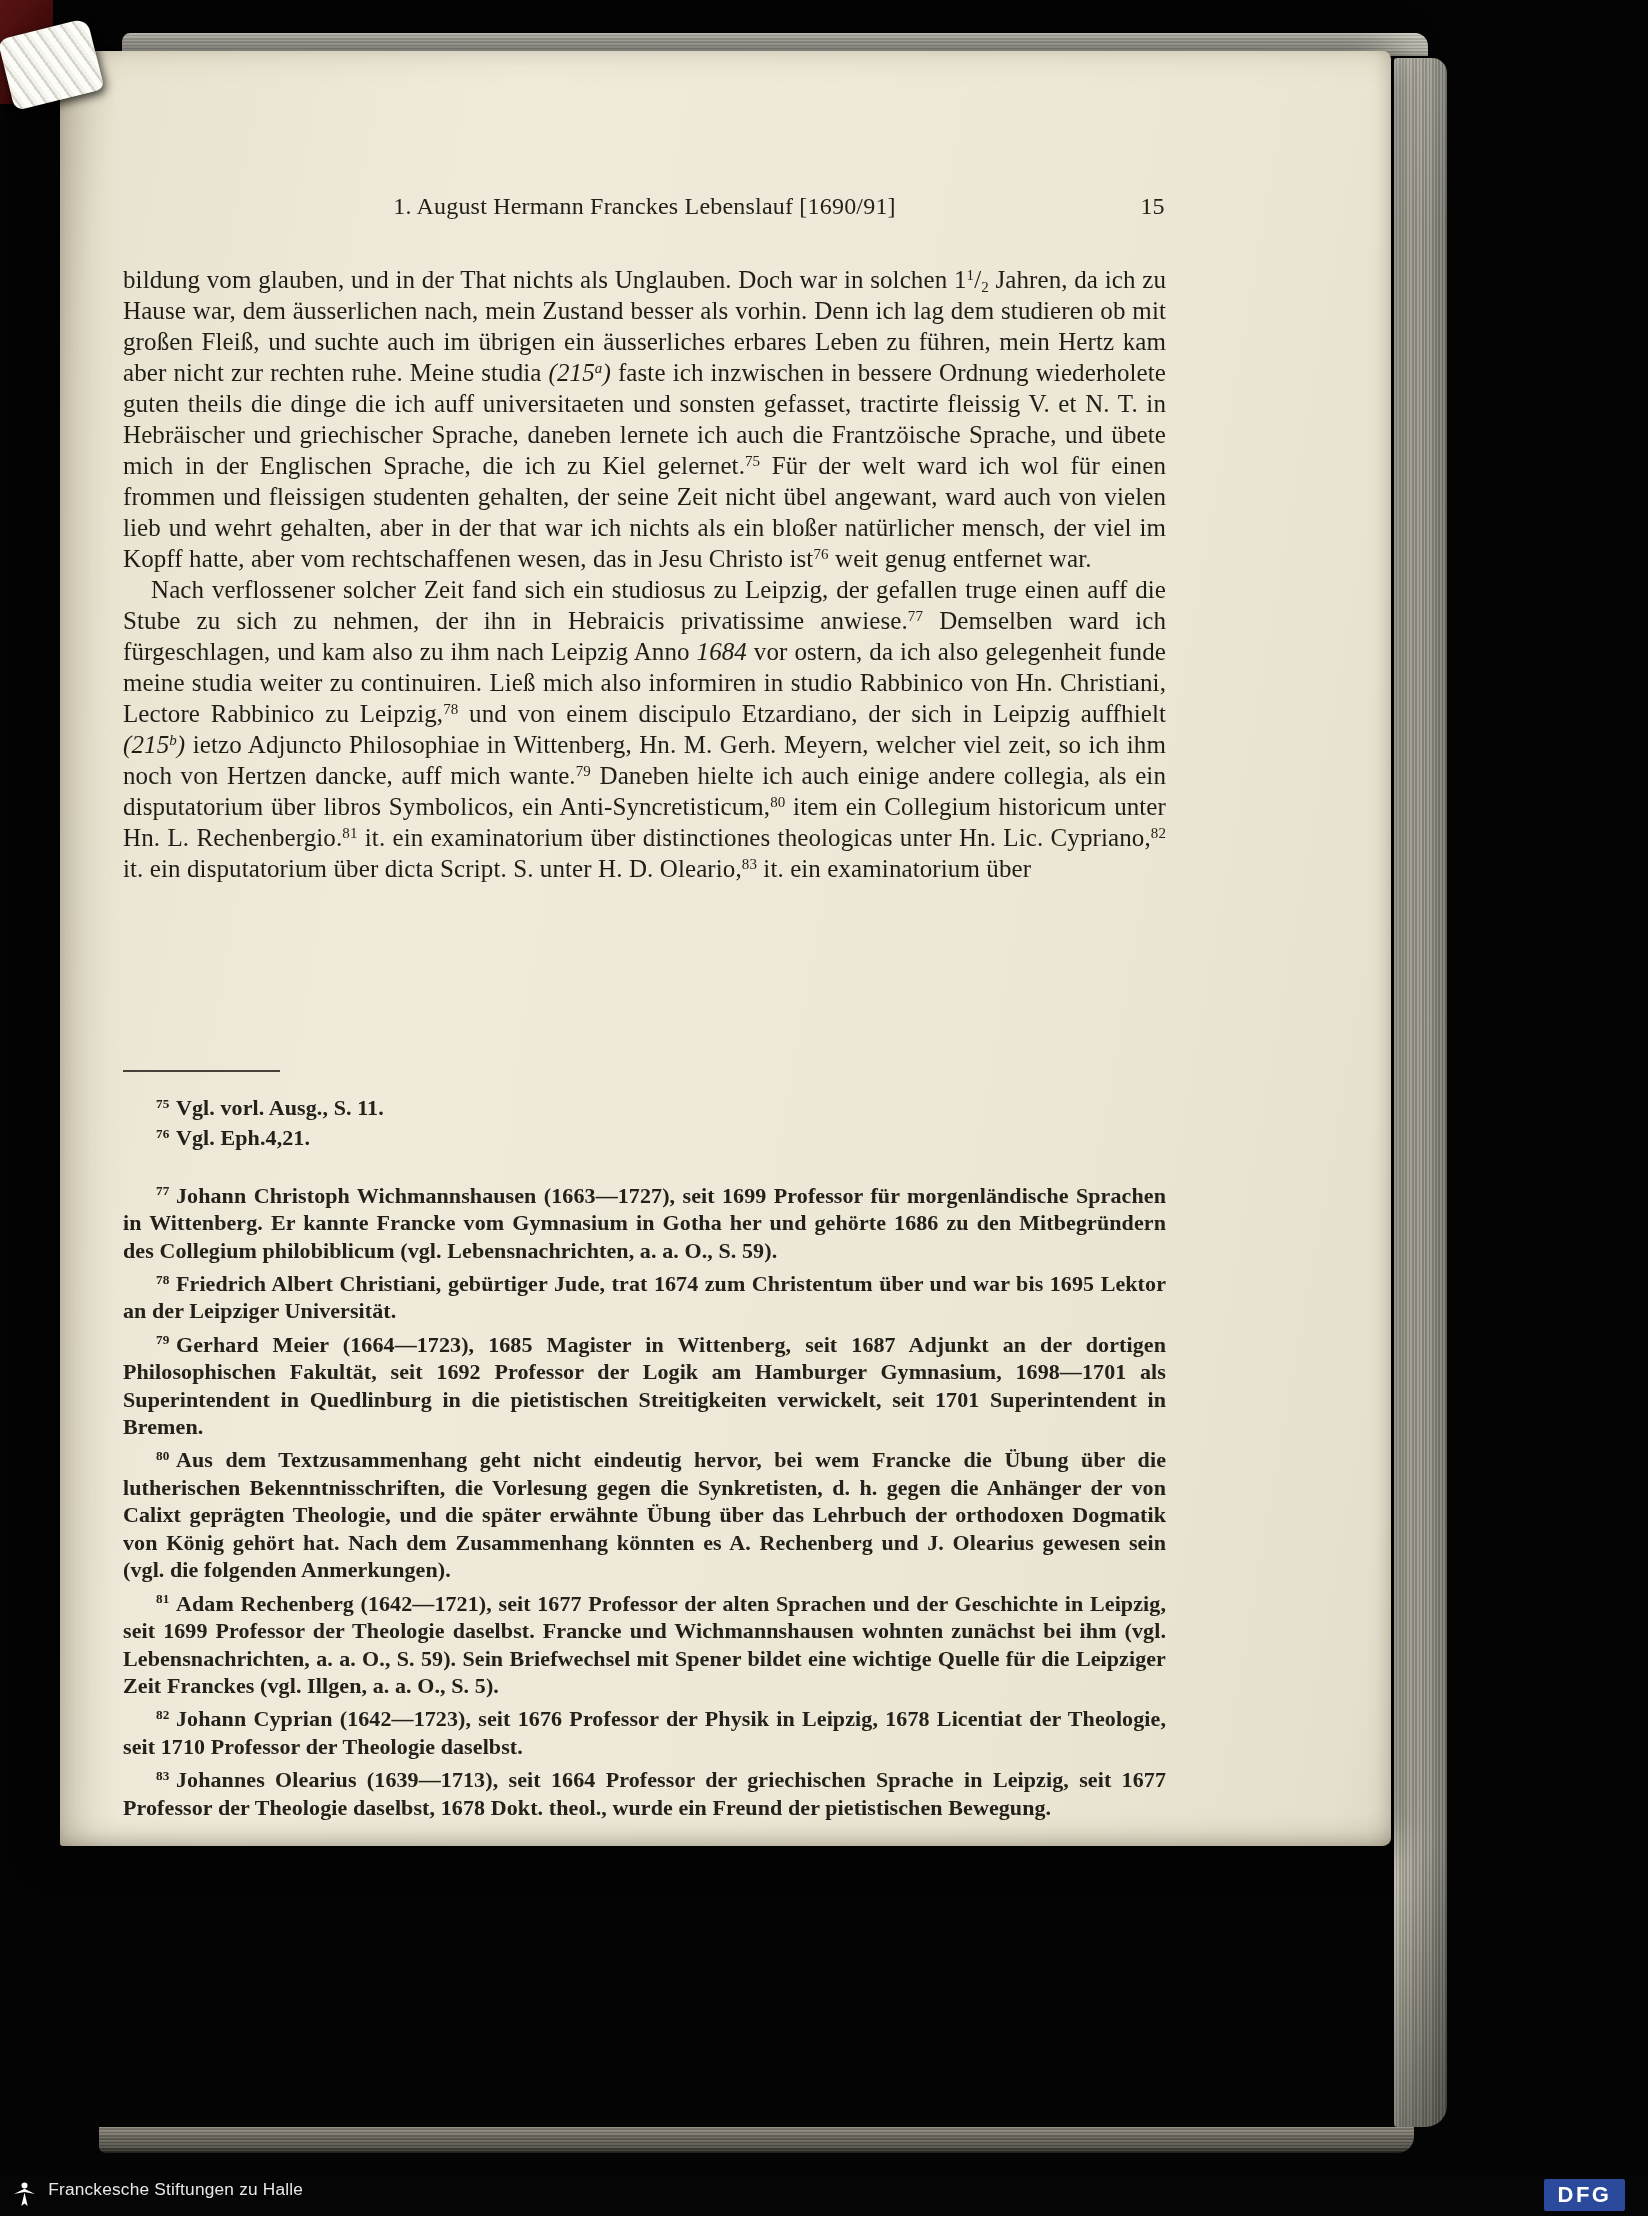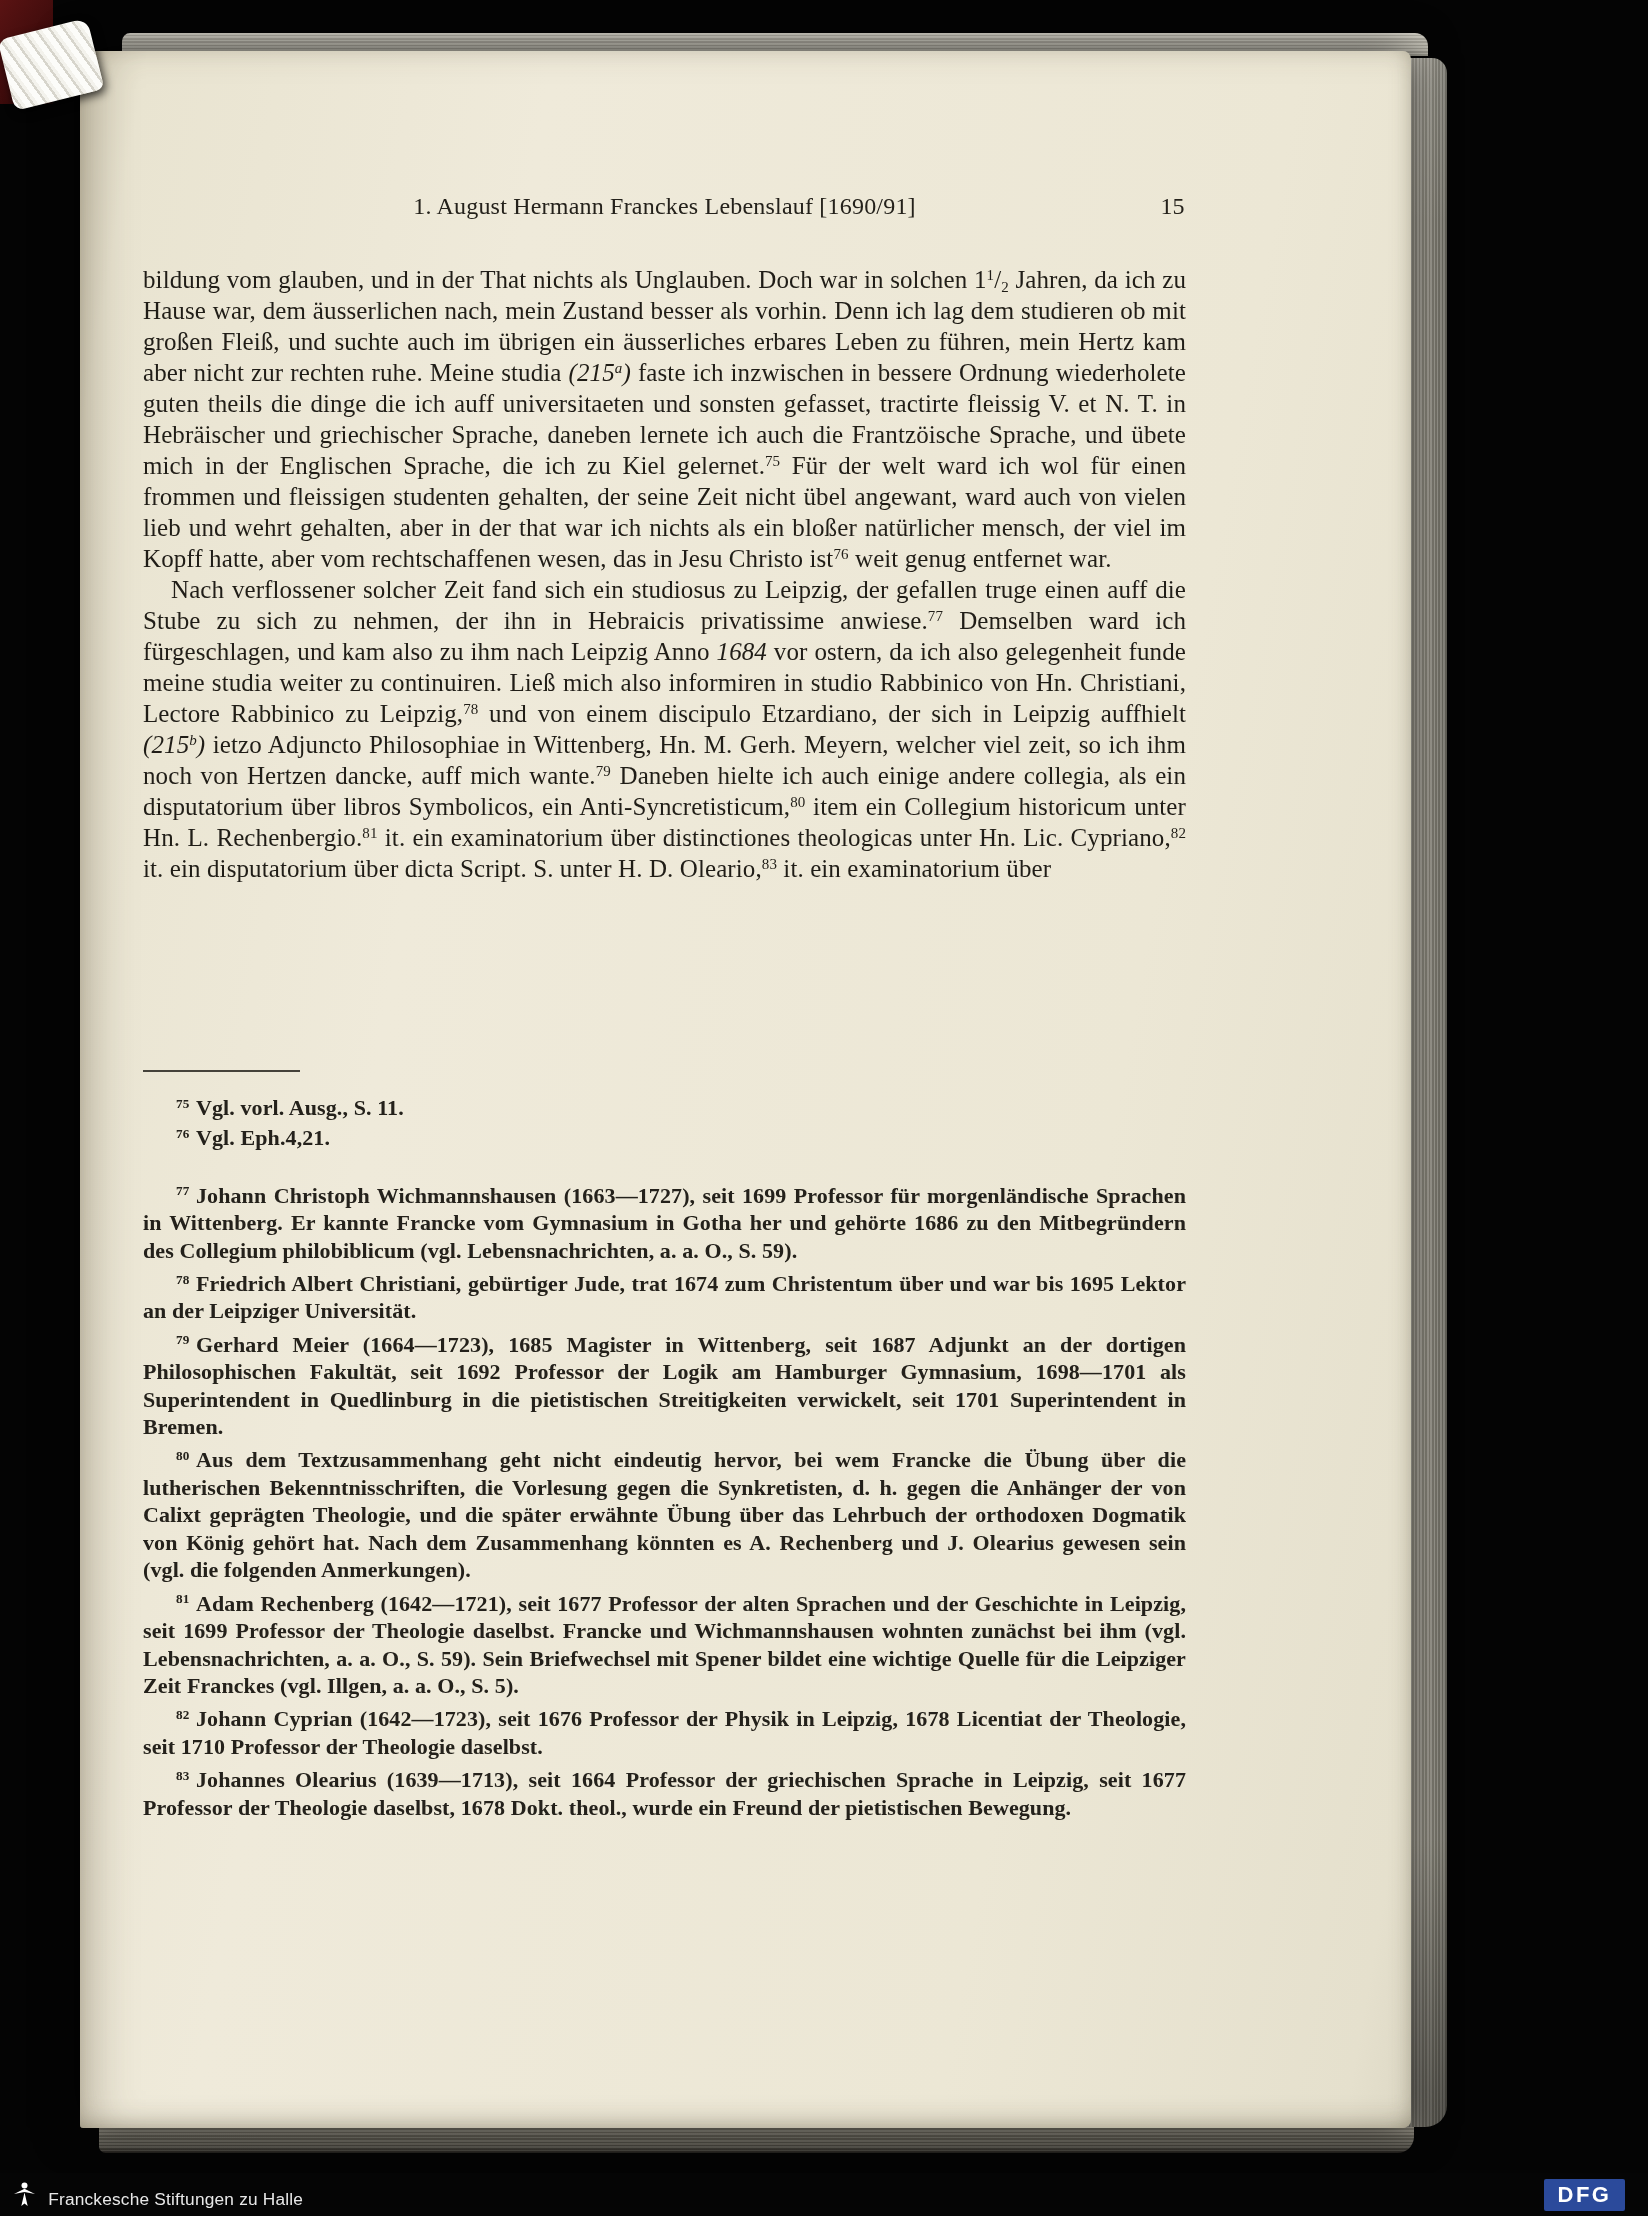--- a/index.html
+++ b/index.html
@@ -47,21 +47,21 @@
     position: absolute; left: 99px; top: 2127px; width: 1315px; height: 26px;
     border-radius: 0 0 16.5px 6.6px;
     background:
       repeating-linear-gradient(0deg, rgba(0,0,0,.15) 0 1.6px, rgba(255,255,255,.08) 1.6px 3.3px),
       linear-gradient(180deg, #8d897c, #4d4a42 80%, #262420);
     z-index: 1;
   }
 
   
   .page {
-    position: absolute; left: 80px; top: 51px; width: 1331px; height: 2077px;
+    position: absolute; left: 60px; top: 51px; width: 1331px; height: 1795px;
     border-radius: 3.3px 8.2px 8.2px 3.3px;
     background: linear-gradient(100deg, #d9d3bf 0%, #e9e4d1 4%, #efeada 28%, #ece7d5 72%, #e5e0cd 96%, #ddd8c5 100%);
     box-shadow:
       0 0 45px rgba(0,0,0,.65),
       inset 28px 0 49px -21.4px rgba(70,58,34,.38),
       inset -8.2px 0 21.4px -8.2px rgba(80,72,52,.30),
       inset 0 -15px 28px -16.5px rgba(70,62,42,.35);
     z-index: 2;
   }
 
@@ -95,21 +95,21 @@
   .footnote.tight { margin-bottom: 2.5px; }
   .footnote.gap-after { margin-bottom: 30px; }
   .fn-num { margin-right: 6.6px; }
 
   
   .bottom-bar {
     position: absolute; left: 0; top: 2173px; width: 1648px; height: 44px;
     background: #050505; z-index: 4;
     font-family: "Liberation Sans", sans-serif;
   }
-  .inst { position: absolute; left: 11.5px; top: 5.8px; display: flex; align-items: flex-end; gap: 10.7px; }
+  .inst { position: absolute; left: 11.5px; top: 5.8px; display: flex; align-items: flex-start; gap: 10.7px; }
   .inst-logo { display: inline-flex; width: 26px; height: 31px; align-items: center; justify-content: center; }
   .inst-label { color: #e8e8e8; font-size: 17.3px; letter-spacing: 0.2px; }
   .dfg {
     position: absolute; right: 23px; top: 5.8px; width: 81px; height: 32px;
     background: #2b4a9b; color: #ffffff; border-radius: 2px;
     display: flex; align-items: center; justify-content: center;
     font-weight: bold; font-size: 22px; letter-spacing: 2.5px;
   }
 </style>
 </head>

